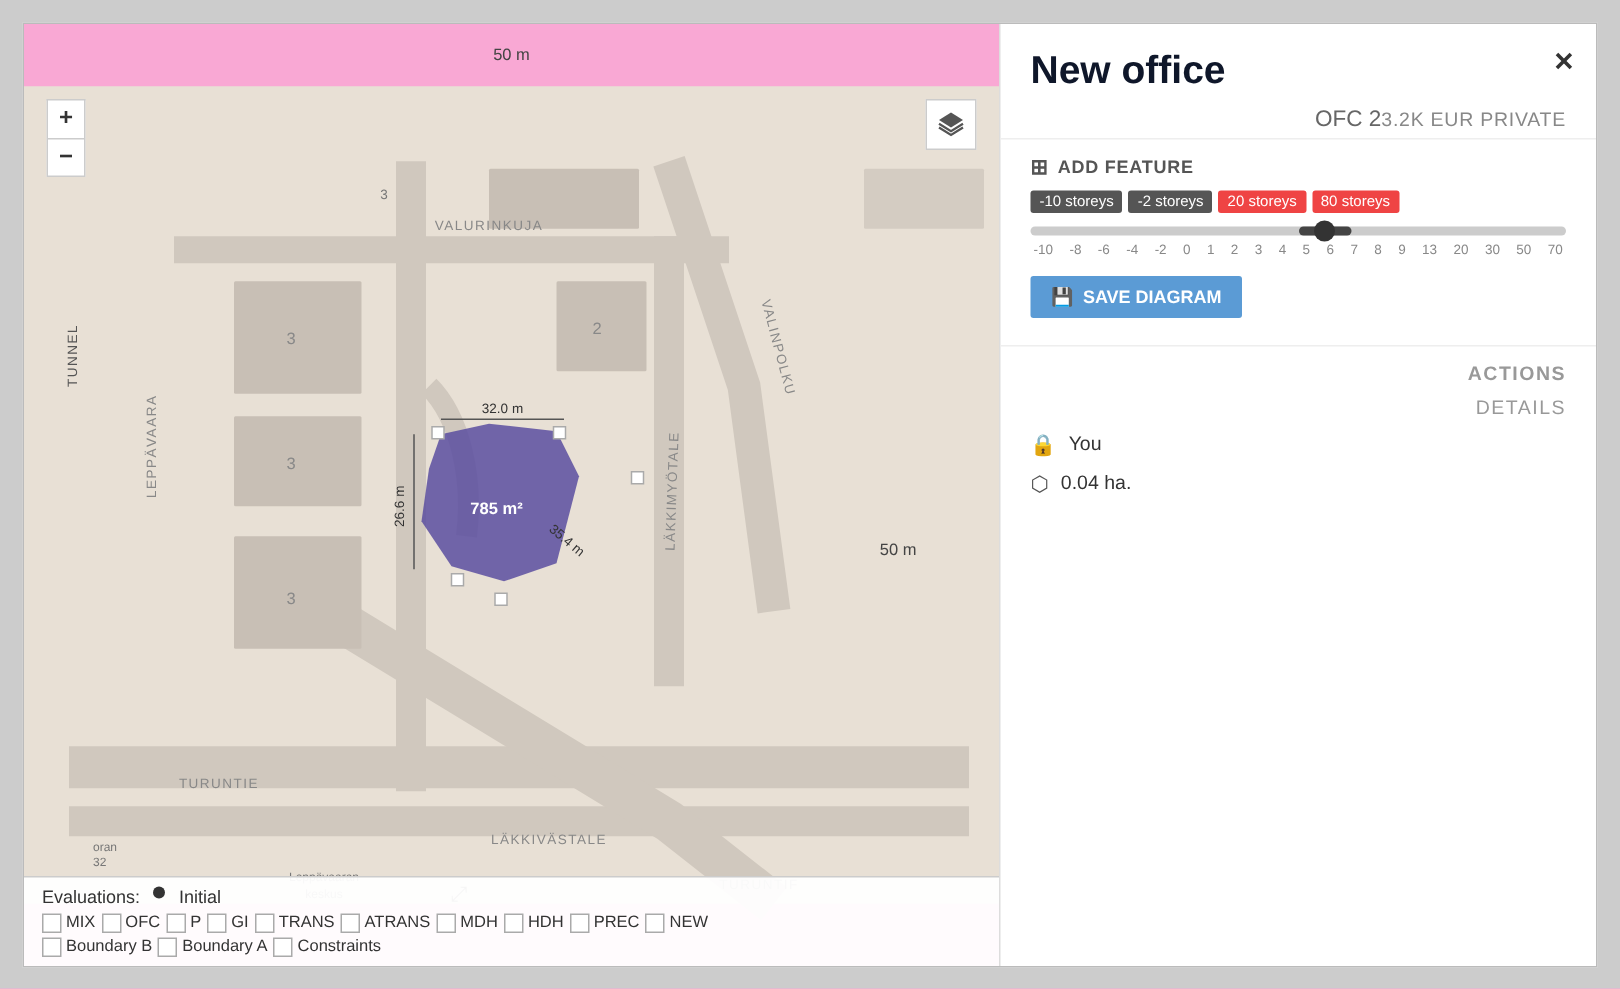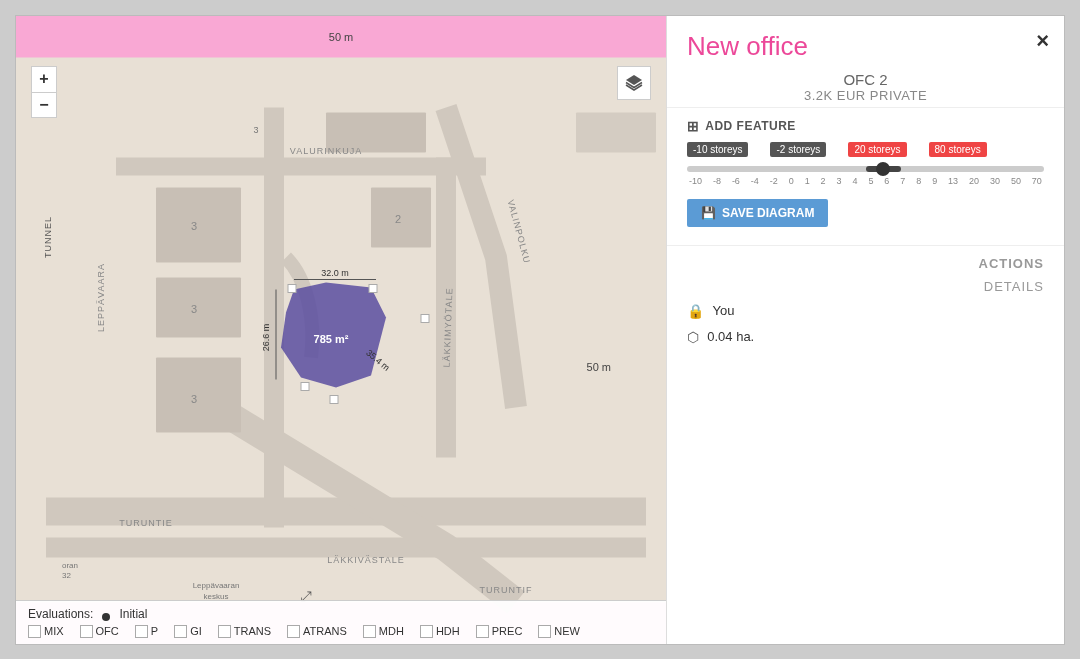--- a/index.html
+++ b/index.html
@@ -123,32 +123,31 @@
       font-weight: bold;
       z-index: 20;
     }
 
     .sidebar-header {
       padding: 15px 50px 5px 20px;
     }
 
     .sidebar-title {
       font-size: 26px;
-      font-weight: normal;
-      color: #ec4899;
+      font-weight: bold;
+      color: #0f172a;
     }
 
     .sidebar-meta {
       display: flex;
       justify-content: flex-end;
       align-items: center;
       padding: 4px 20px;
       color: #555;
       font-size: 13px;
-      flex-direction: column;
     }
 
     .sidebar-meta-left {
       font-size: 15px;
       color: #666;
     }
 
     .sidebar-meta-right {
       font-size: 13px;
       color: #888;
@@ -174,21 +173,21 @@
       text-transform: uppercase;
     }
 
     .add-feature-icon {
       font-size: 14px;
       color: #555;
     }
 
     .storeys-labels {
       display: flex;
-      gap: 18px;
+      gap: 0;
       margin-top: 8px;
     }
 
     .storey-tag {
       font-size: 10px;
       padding: 2px 6px;
       color: #fff;
       border-radius: 2px;
       margin-right: 4px;
     }
@@ -284,39 +283,39 @@
       bottom: 0;
       left: 0;
       width: 650px;
       background: rgba(255,255,255,0.95);
       border-top: 1px solid #ccc;
       padding: 6px 12px;
     }
 
     .eval-row1 {
       display: flex;
-      align-items: flex-end;
+      align-items: flex-start;
       gap: 9px;
       font-size: 12px;
       color: #333;
       margin-bottom: 4px;
     }
 
     .eval-dot {
       width: 8px;
       height: 8px;
       background: #333;
       border-radius: 50%;
       display: inline-block;
     }
 
     .eval-row2 {
       display: flex;
       flex-wrap: wrap;
-      gap: 16px;
+      gap: 4px;
       font-size: 11px;
     }
 
     .eval-checkbox {
       display: flex;
       align-items: center;
       gap: 3px;
       color: #333;
     }
 
@@ -486,20 +485,25 @@
         <label class="eval-checkbox"><span class="eval-cb"></span>MIX</label>
         <label class="eval-checkbox"><span class="eval-cb"></span>OFC</label>
         <label class="eval-checkbox"><span class="eval-cb"></span>P</label>
         <label class="eval-checkbox"><span class="eval-cb"></span>GI</label>
         <label class="eval-checkbox"><span class="eval-cb"></span>TRANS</label>
         <label class="eval-checkbox"><span class="eval-cb"></span>ATRANS</label>
         <label class="eval-checkbox"><span class="eval-cb"></span>MDH</label>
         <label class="eval-checkbox"><span class="eval-cb"></span>HDH</label>
         <label class="eval-checkbox"><span class="eval-cb"></span>PREC</label>
         <label class="eval-checkbox"><span class="eval-cb"></span>NEW</label>
+      </div>
+      <div class="eval-row2" style="margin-top:3px">
+        <label class="eval-checkbox"><span class="eval-cb"></span>Boundary B</label>
+        <label class="eval-checkbox"><span class="eval-cb"></span>Boundary A</label>
+        <label class="eval-checkbox"><span class="eval-cb"></span>Constraints</label>
       </div>
     </div>
   </div>
 
   <div class="sidebar">
 
     <span class="close-btn">×</span>
 
     <div class="sidebar-header">
       <div class="sidebar-title">New office</div>

